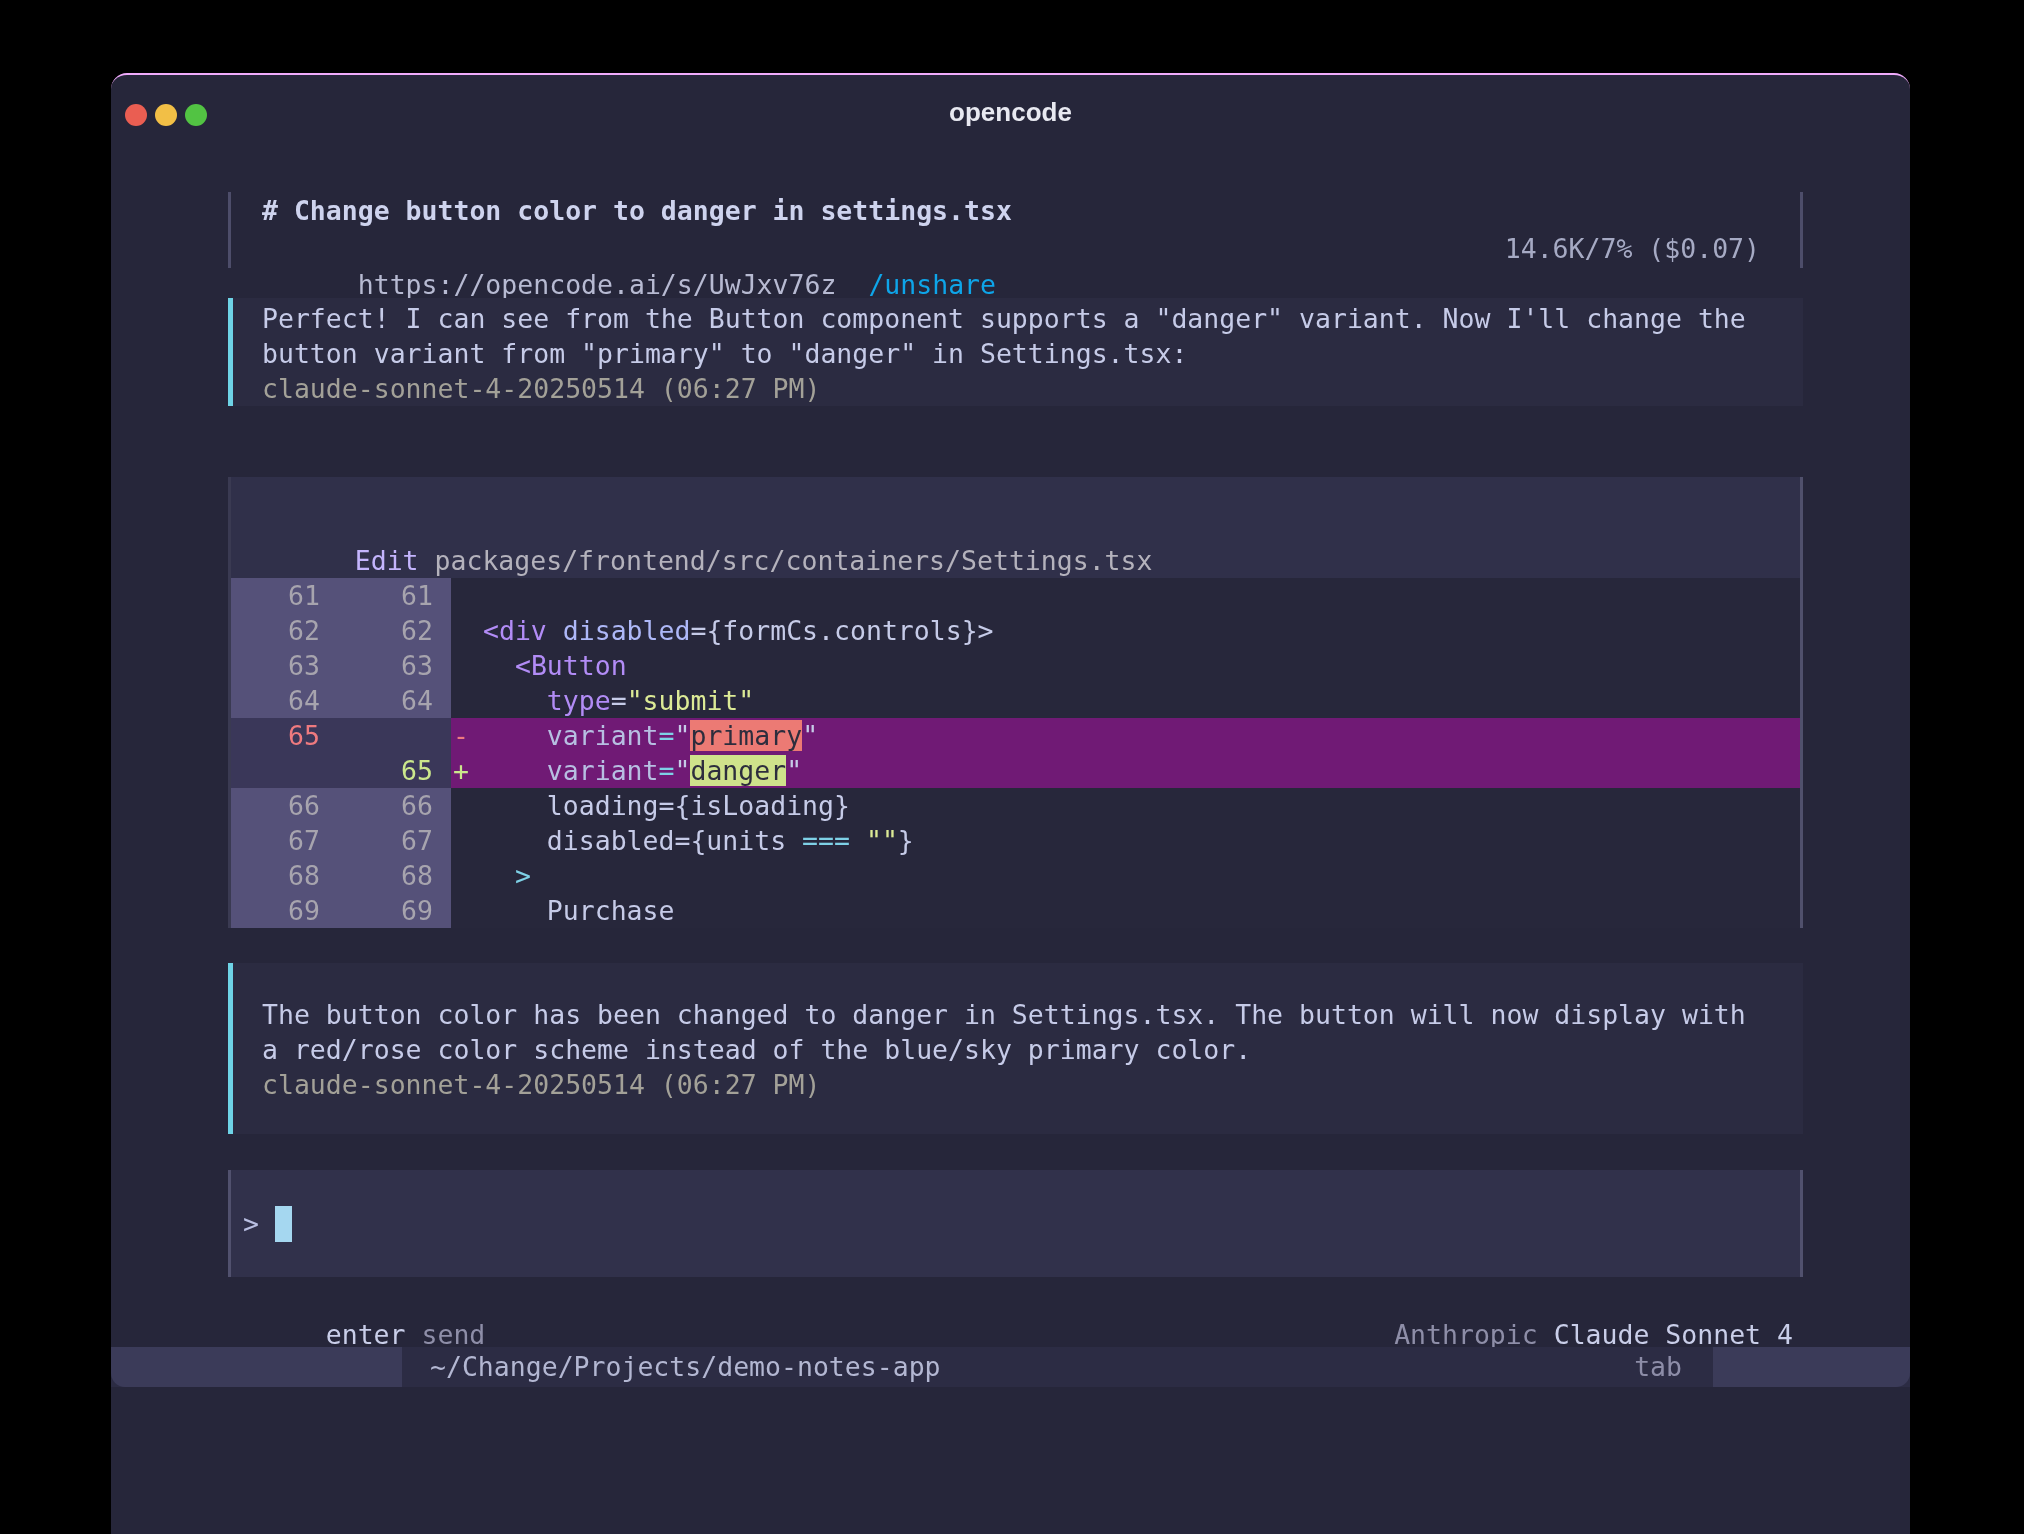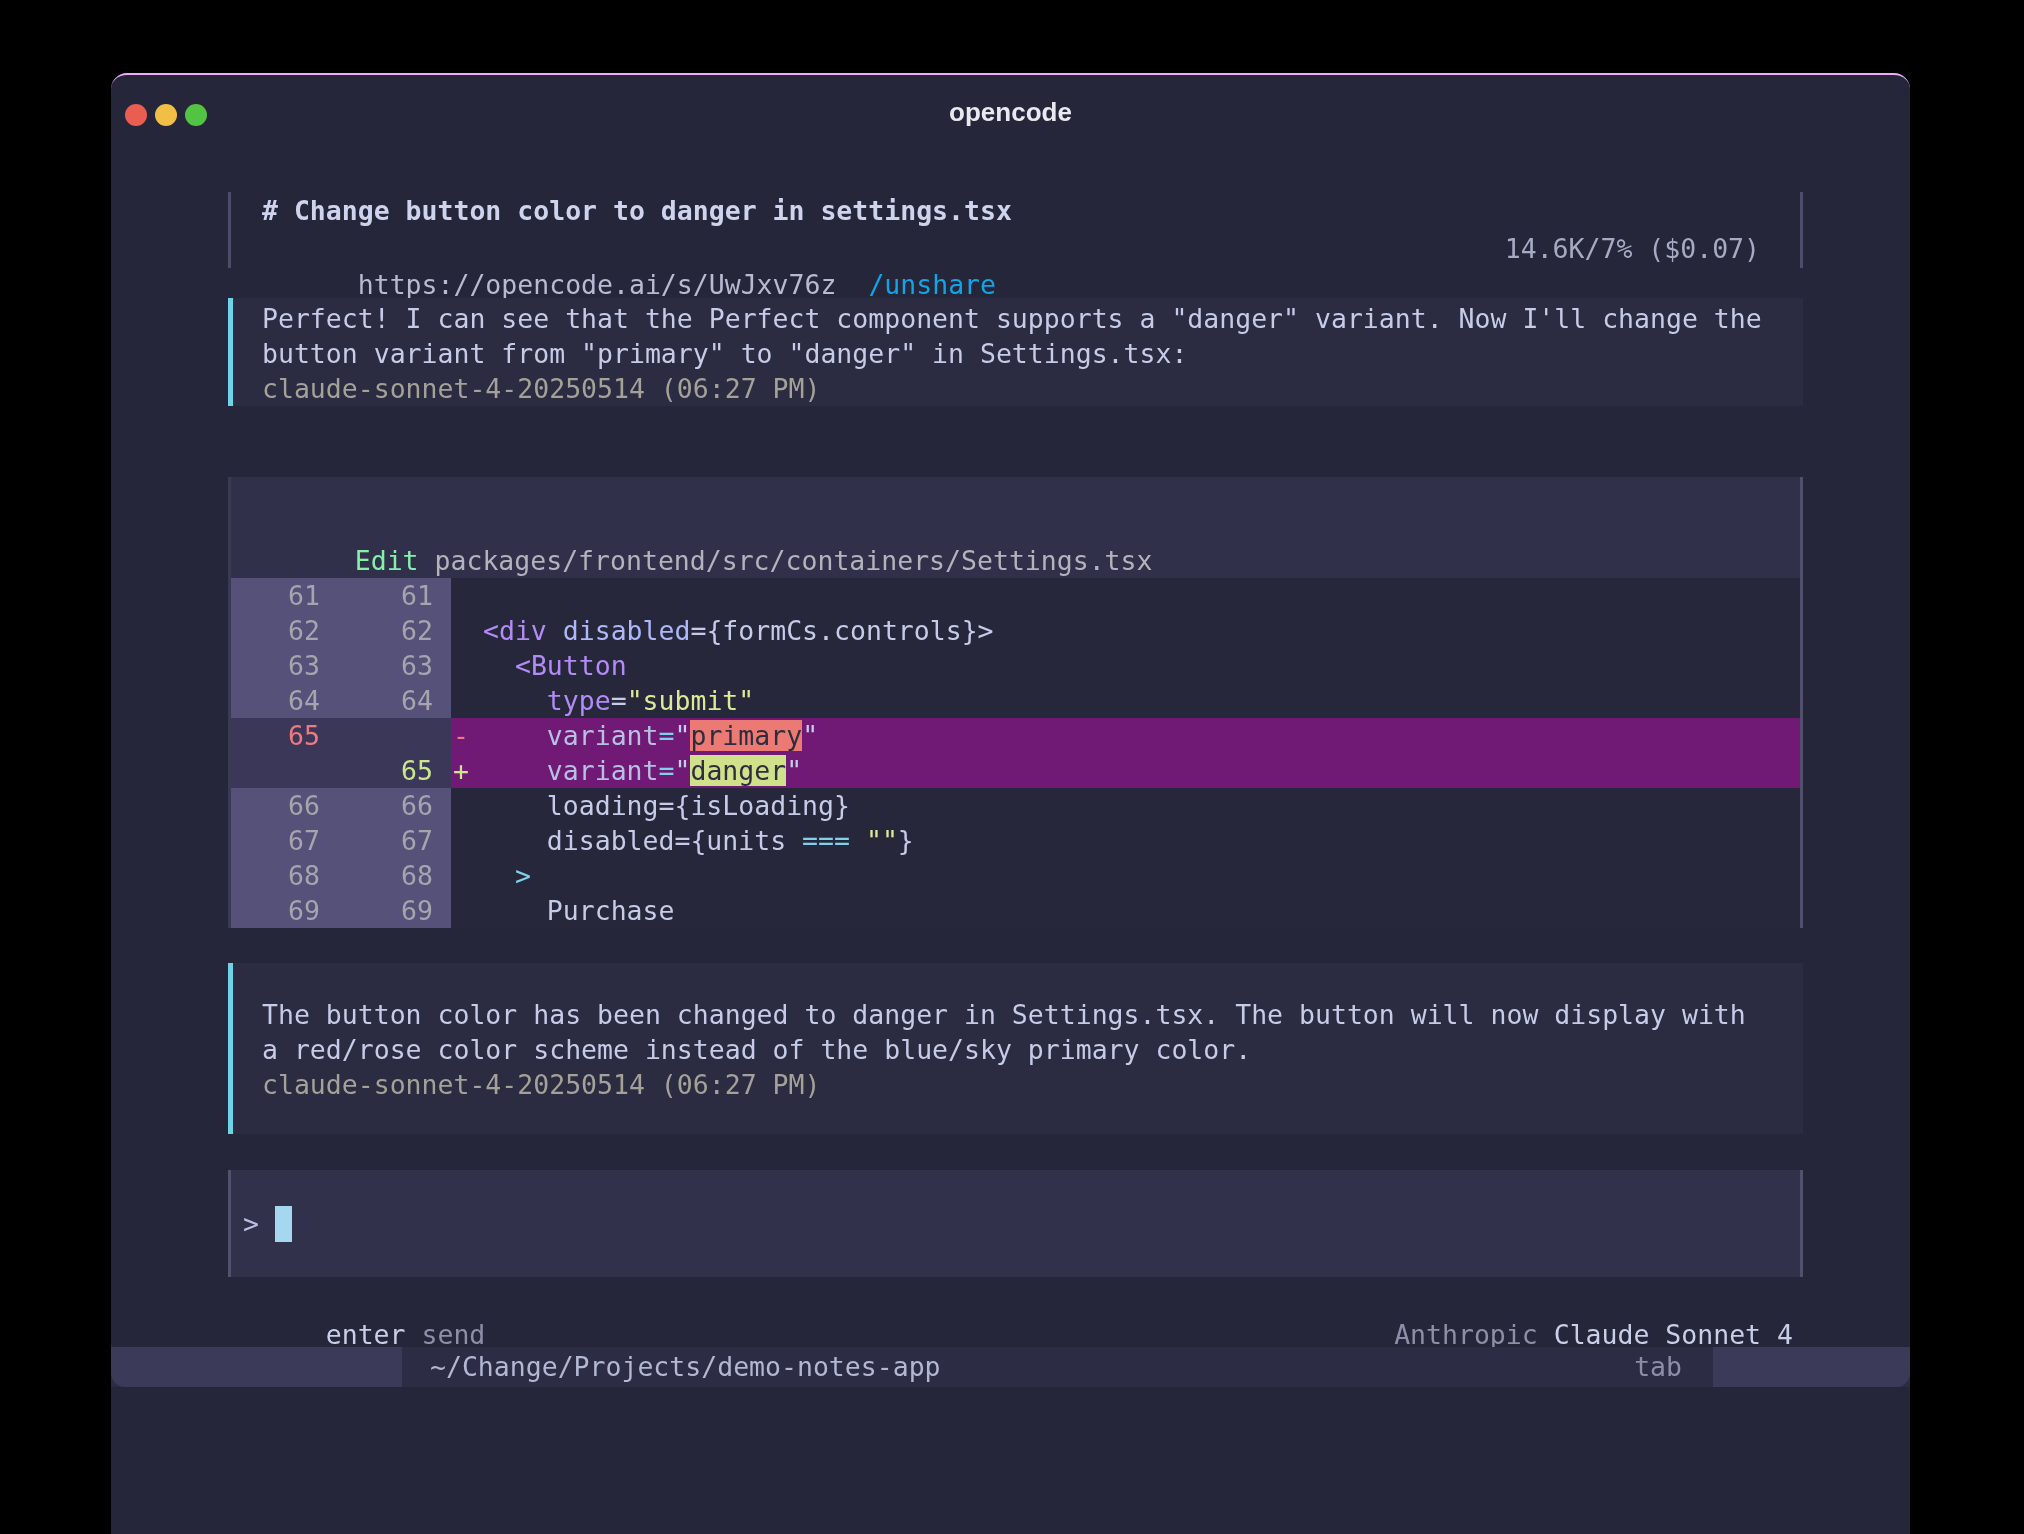--- a/index.html
+++ b/index.html
@@ -35,21 +35,21 @@
     border-left:5px solid #6ed3e6; padding-left:29px; }
   .message.m1 { top:223px; height:108px; padding-top:3px; }
   .message.m2 { top:888px; height:171px; padding-top:34px; }
   .msg-line { height:35px; line-height:35px; color:#c6cbe8; white-space:pre; }
   .msg-meta { height:35px; line-height:35px; color:#a3a198; white-space:pre; }
 
   
   .edit-panel { position:absolute; left:117px; top:402px; width:1575px; height:451px;
     background:#30304a; border-left:3px solid #3a3a52; border-right:3px solid #50506c; }
   .edit-header { padding-top:30px; padding-left:28px; height:66px; line-height:36px; white-space:pre; }
-  .edit-action { color:#86efac; }
+  .edit-action { color:#c4b5fd; }
   .edit-path { color:#b4b2bc; }
   #diff-body { position:absolute; left:0; top:101px; width:1569px; }
   .diff-row { display:flex; height:35px; line-height:35px; background:#27273b; }
   .diff-row .gutter { display:flex; width:220px; background:#555179; flex:none; }
   .diff-row.del, .diff-row.add { background:#701a75; }
   .diff-row.del .gutter, .diff-row.add .gutter { background:#3a3759; }
   .num { display:block; text-align:right; color:#a7a4ae; white-space:pre; }
   .num.old { width:89px; }
   .num.new { width:113px; }
   .diff-row.del .num.old { color:#ee7a7f; }
@@ -105,21 +105,21 @@
 
   <div class="header-block">
     <div class="hb-line hb-title"># Change button color to danger in settings.tsx</div>
     <div class="hb-line">
       <span class="hb-url">https://opencode.ai/s/UwJxv76z</span><span class="hb-unshare">/unshare</span>
     </div>
     <div class="hb-stats">14.6K/7% ($0.07)</div>
   </div>
 
   <div class="message m1">
-    <div class="msg-line">Perfect! I can see that the Perfect component supports a "danger" variant. Now I'll change the</div>
+    <div class="msg-line">Perfect! I can see from the Button component supports a "danger" variant. Now I'll change the</div>
     <div class="msg-line">button variant from "primary" to "danger" in Settings.tsx:</div>
     <div class="msg-meta">claude-sonnet-4-20250514 (06:27 PM)</div>
   </div>
 
   <div class="edit-panel">
     <div class="edit-header">
       <span class="edit-action">Edit</span><span class="edit-path"> </span><span class="edit-path">packages/frontend/src/containers/Settings.tsx</span>
     </div>
     <div id="diff-body">
         <div class="diff-row ctx">

